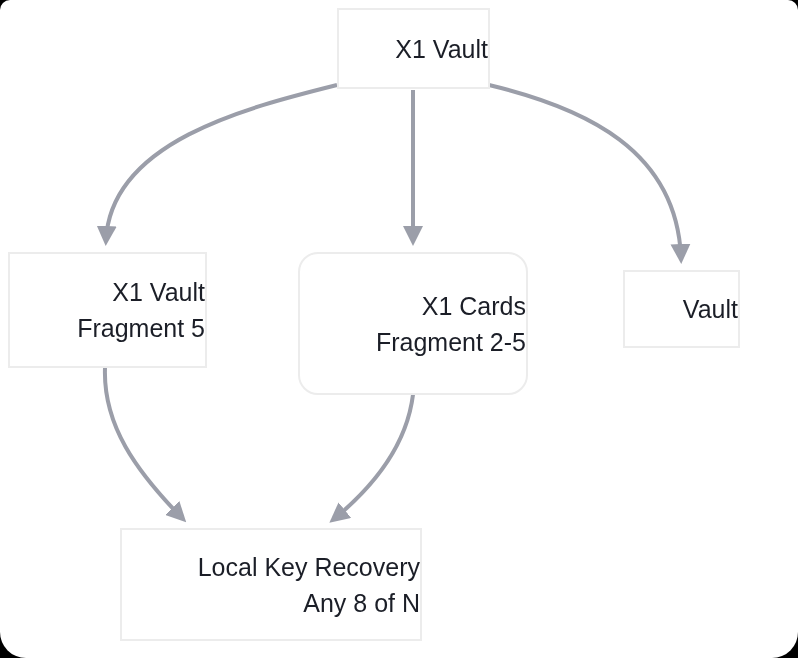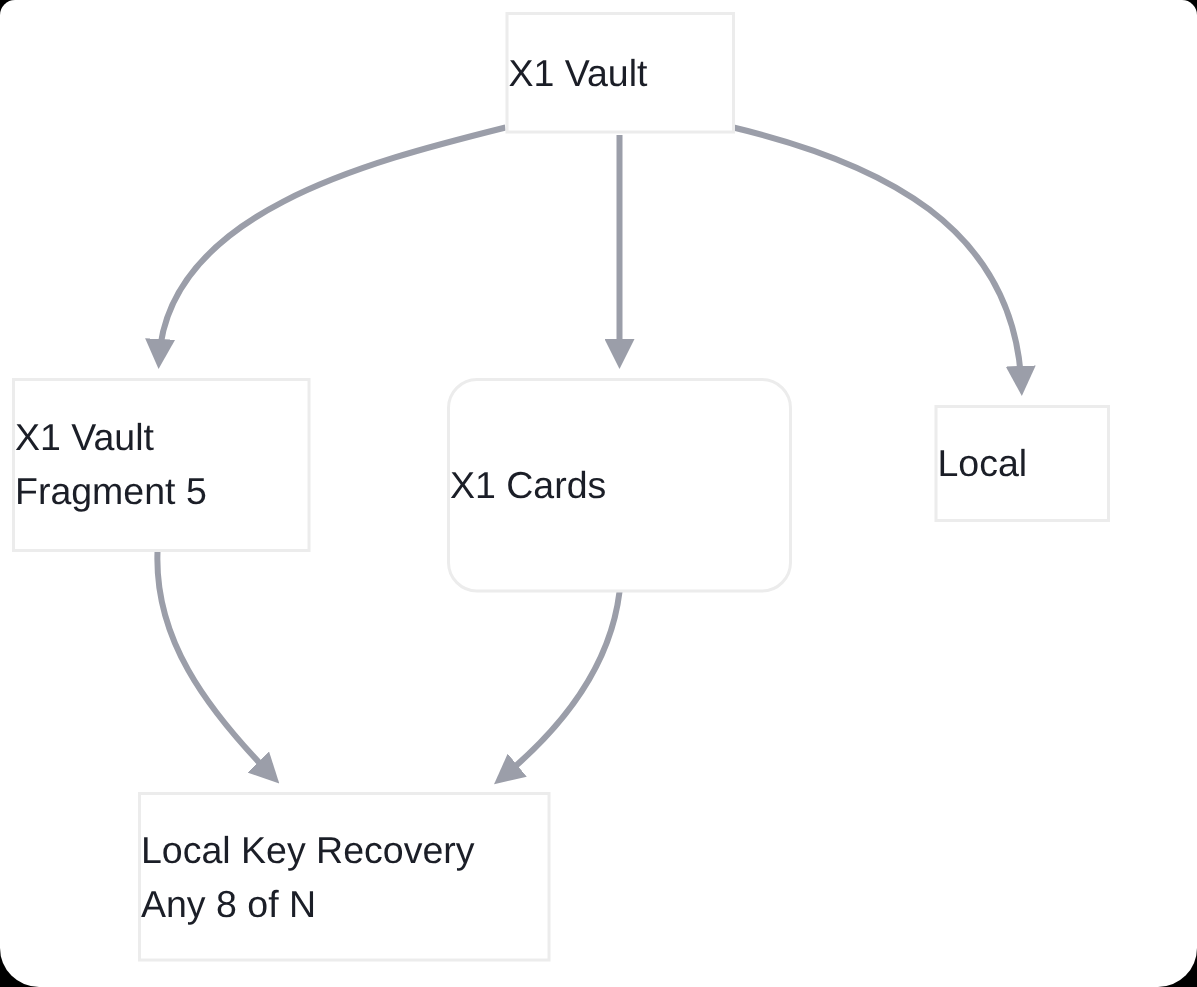--- a/index.html
+++ b/index.html
@@ -35,32 +35,32 @@
     stroke-width: 4;
     fill: none;
   }
   .arrowhead-shape { fill: var(--arrow); }
   .node {
     position: absolute;
     background: var(--node-bg);
     border: 2px solid var(--node-border);
     display: flex;
     flex-direction: column;
-    align-items: flex-start;
+    align-items: flex-end;
     justify-content: center;
     text-align: center;
     color: var(--text);
     font-size: 25px;
     line-height: 1.44;
   }
   .node-x1-vault            { left: 337px; top:   8px; width: 153px; height:  81px; }
   .node-x1-vault-fragment-1 { left:   8px; top: 252px; width: 199px; height: 116px; }
   .node-x1-cards-fragment   { left: 298px; top: 252px; width: 230px; height: 143px; border-radius: 20px; }
   .node-more                { left: 623px; top: 270px; width: 117px; height:  78px; }
-  .node-local-key-recovery  { left: 92px; top: 528px; width: 275px; height: 113px; }
+  .node-local-key-recovery  { left: 120px; top: 528px; width: 302px; height: 113px; }
 </style>
 </head>
 <body>
 
 <div class="surface">
 
   <svg class="edges-layer" width="798" height="658" viewBox="0 0 798 658" xmlns="http://www.w3.org/2000/svg">
     <defs>
       <marker id="arrowhead" viewBox="0 0 10 10" refX="7" refY="5" markerWidth="5" markerHeight="5" orient="auto-start-reverse" markerUnits="strokeWidth">
         <path class="arrowhead-shape" d="M 0 0 L 10 5 L 0 10 z"></path>
@@ -77,24 +77,25 @@
     <span>X1 Vault</span>
   </div>
 
   <div class="node node-x1-vault-fragment-1">
     <span>X1 Vault</span>
     <span>Fragment 5</span>
   </div>
 
   <div class="node node-x1-cards-fragment">
     <span>X1 Cards</span>
+    <span>Fragment 2-5</span>
   </div>
 
   <div class="node node-more">
-    <span>Local</span>
+    <span>Vault</span>
   </div>
 
   <div class="node node-local-key-recovery">
     <span>Local Key Recovery</span>
     <span>Any 8 of N</span>
   </div>
 
 </div>
 
 </body></html>

